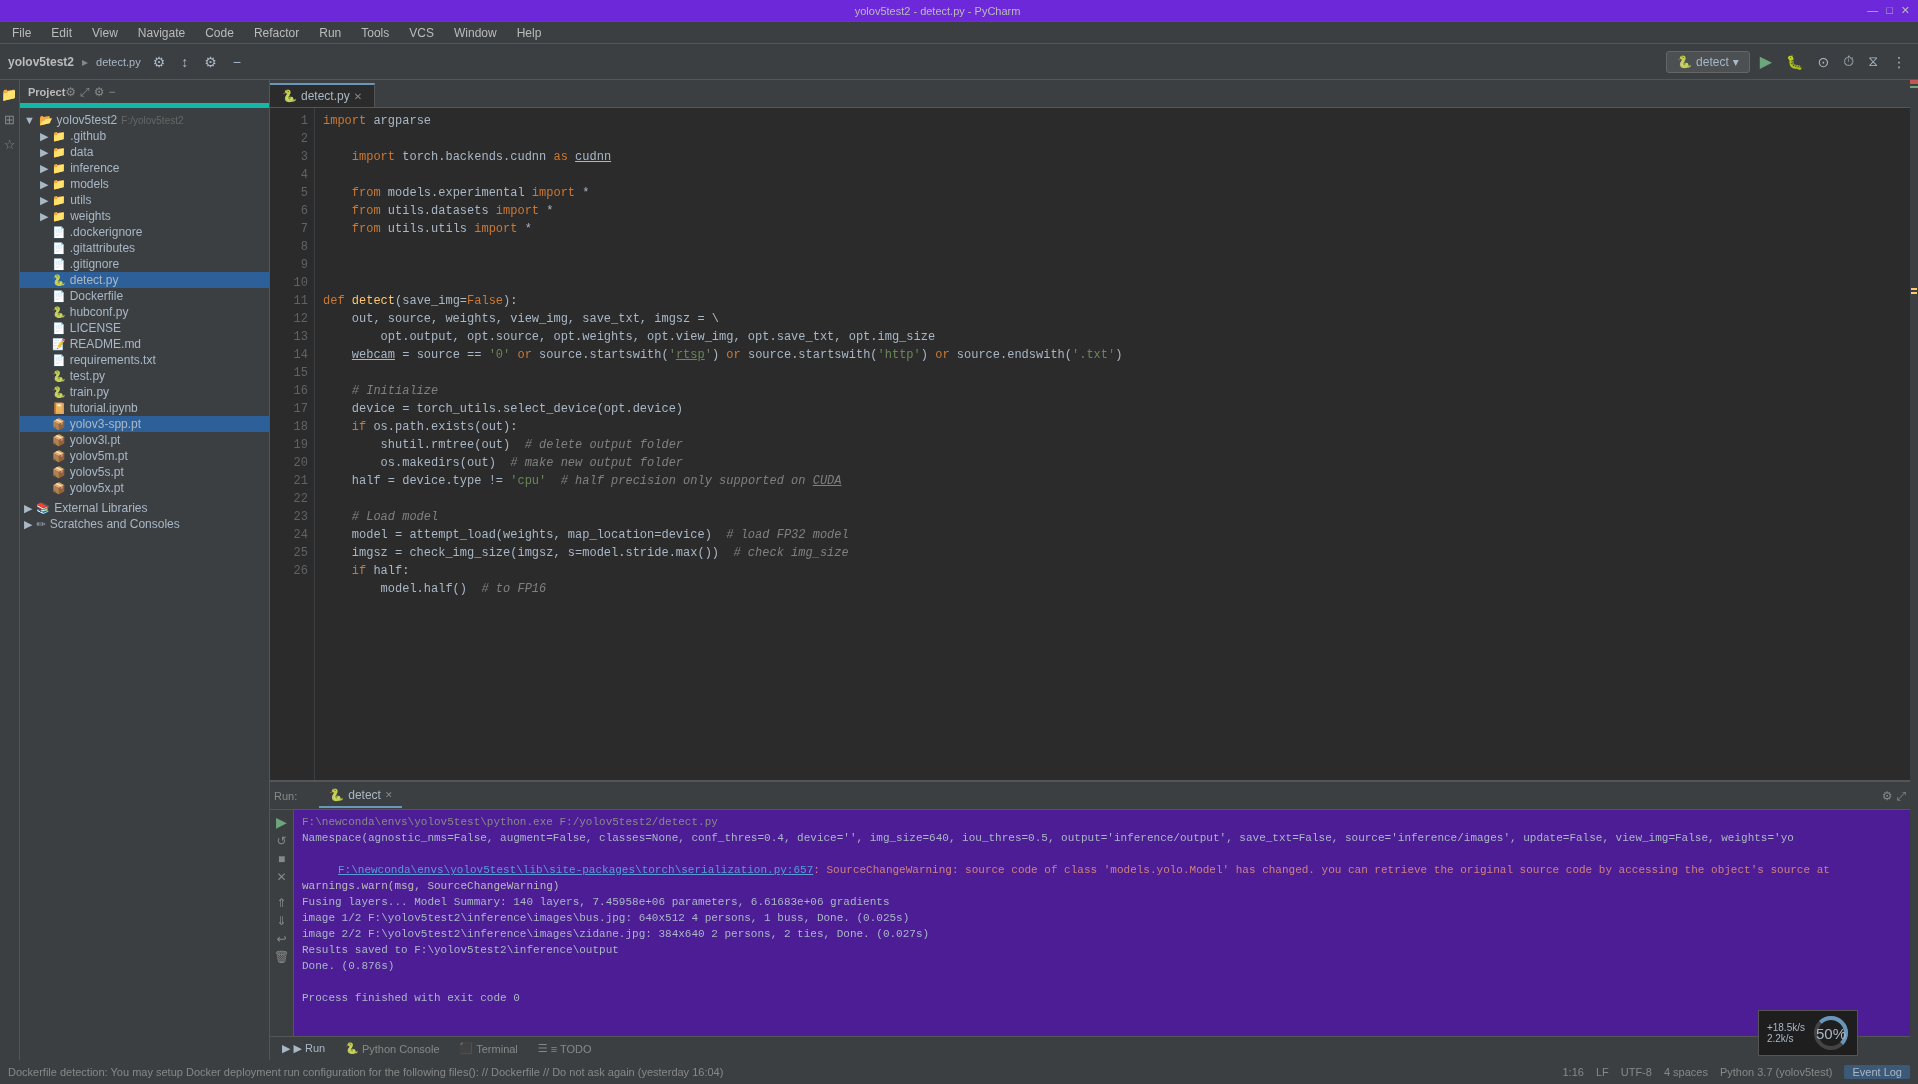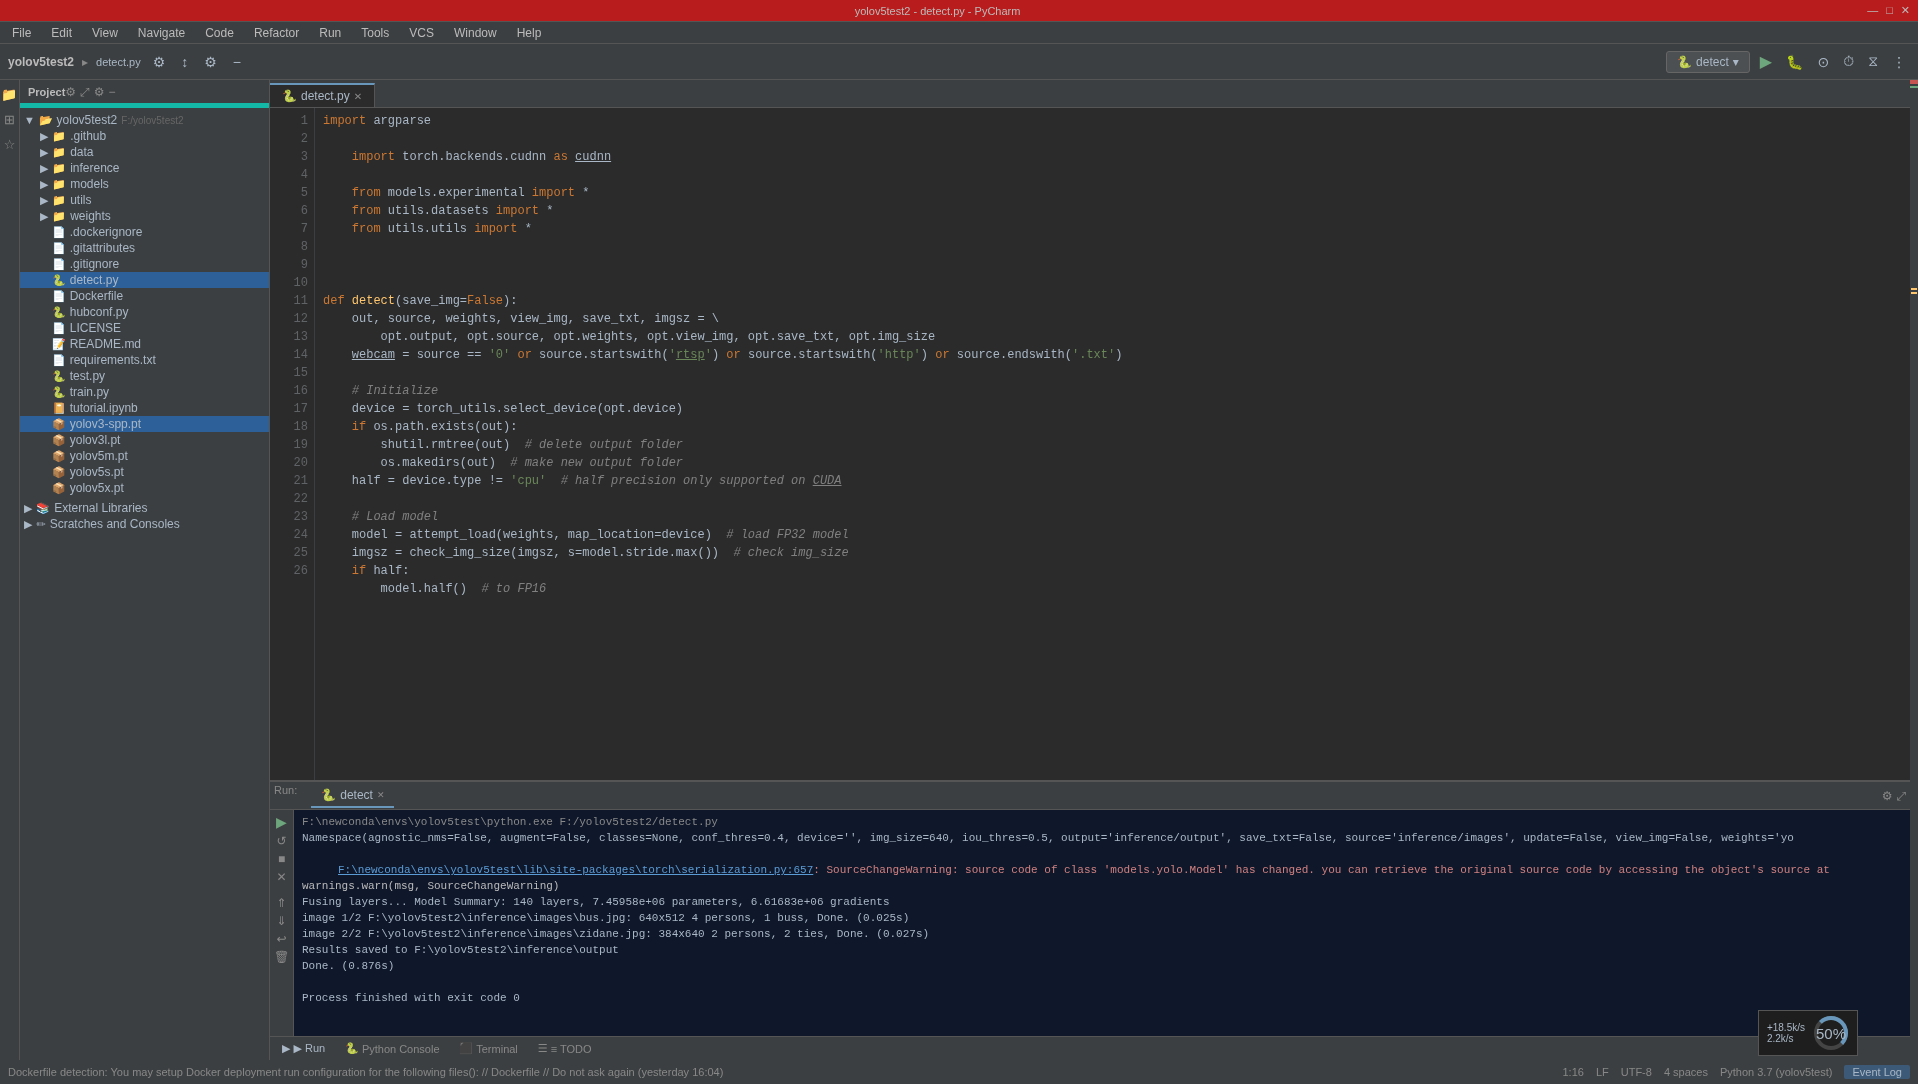--- a/index.html
+++ b/index.html
@@ -1,21 +1,21 @@
 <!DOCTYPE html>
 <html><head>
   <meta charset="utf-8">
   <style>
     * { margin: 0; padding: 0; box-sizing: border-box; }
     body { font-family: 'Segoe UI', Arial, sans-serif; font-size: 12px; background: #2b2b2b; color: #a9b7c6; overflow: hidden; width: 1918px; height: 1084px; }
 
     
     #title-bar {
       height: 22px;
-      background: #b91c1c;
+      background: #6d28d9;
       display: flex;
       align-items: center;
       justify-content: space-between;
       padding: 0 8px;
       border-bottom: 1px solid #555;
     }
     #title-bar .title { font-size: 11px; color: #bbb; flex: 1; text-align: center; }
     #title-bar .win-controls { display: flex; gap: 8px; }
     #title-bar .win-controls span { font-size: 11px; color: #bbb; cursor: pointer; }
 
@@ -188,39 +188,39 @@
     }
     #bottom-tabs {
       height: 28px;
       background: #3c3f41;
       display: flex;
       align-items: center;
       border-bottom: 1px solid #555;
       padding: 0 4px;
       justify-content: space-between;
     }
-    #bottom-tabs .left { display: flex; gap: 10px; }
+    #bottom-tabs .left { display: flex; align-items: center; gap: 18px; }
     .bottom-tab {
       padding: 4px 10px;
       font-size: 12px;
       color: #888;
       cursor: pointer;
       display: flex; align-items: center; gap: 4px;
     }
     .bottom-tab.active { color: #a9b7c6; border-bottom: 2px solid #6897bb; }
     .bottom-tab .close { font-size: 9px; color: #888; }
     #run-output {
       flex: 1;
       overflow-y: auto;
       padding: 4px 8px;
       font-family: 'Courier New', monospace;
       font-size: 11px;
       line-height: 16px;
       color: #a9b7c6;
-      background: #0f172a;
+      background: #4c1d95;
     }
     .run-cmd { color: #888; }
     .run-normal { color: #a9b7c6; }
     .run-warning { color: #bbbbbb; }
     .run-link { color: #5b9bd5; text-decoration: underline; cursor: pointer; margin-left: 36px; }
     .run-error-line { color: #cf8080; }
 
     
     #network-widget {
       position: fixed;

